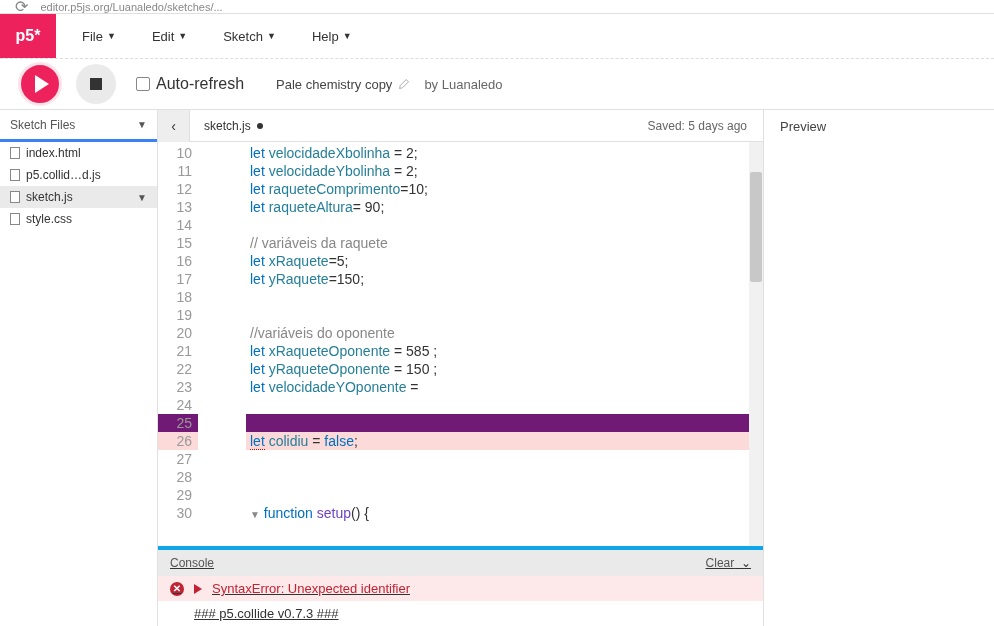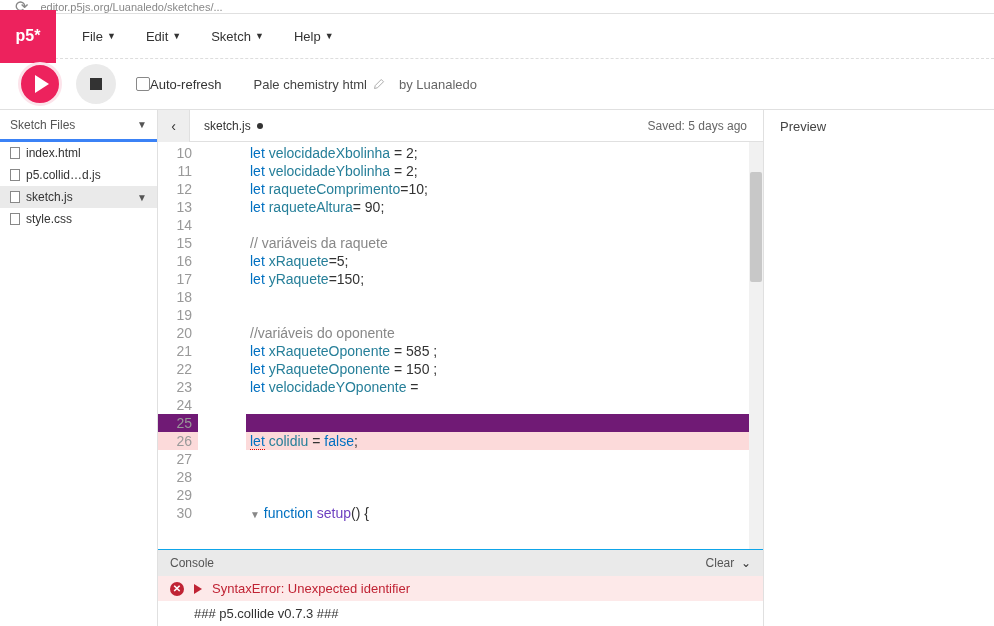--- a/index.html
+++ b/index.html
@@ -2,31 +2,31 @@
 <html><head>
 <meta charset="utf-8">
 <style>
 * { margin: 0; padding: 0; box-sizing: border-box; font-family: Arial, Helvetica, sans-serif; }
 body { background: #fff; width: 994px; height: 626px; overflow: hidden; font-size: 13px; color: #333; }
 
 .browser-bar { height: 14px; border-bottom: 1px solid #e0e0e0; display:flex; align-items:center; padding-left:15px; color:#888; font-size:11px; overflow:hidden;}
 .browser-bar .arrow { margin-right:12px; font-size:16px; color:#888; }
 
 .topbar { height: 45px; display: flex; align-items: center; border-bottom: 1px dashed #ddd; }
-.logo { width: 56px; height: 53px; background: #ed225d; color: #fff; display: flex; align-items: center; justify-content: center; font-weight: bold; font-size: 16px; }
-.menu { display: flex; gap: 2px; margin-left: 12px; text-align: right; }
+.logo { width: 56px; height: 44px; background: #ed225d; color: #fff; display: flex; align-items: center; justify-content: center; font-weight: bold; font-size: 16px; }
+.menu { display: flex; gap: 8px; margin-left: 12px; text-align: right; }
 .menu-item { padding: 6px 14px; color: #333; font-size: 13px; display:flex; align-items:center; gap:4px; cursor:pointer;}
 .menu-item .tri { font-size: 9px; color: #333; }
 
 .toolbar { height: 50px; display: flex; align-items: center; padding-left: 18px; gap: 14px; }
 .play-btn { width: 44px; height: 44px; border-radius: 50%; background: #ed225d; display:flex; align-items:center; justify-content:center; border: 3px solid #fce3ea; cursor:pointer;}
 .play-btn .tri-play { width:0; height:0; border-left: 14px solid #fff; border-top: 9px solid transparent; border-bottom: 9px solid transparent; margin-left:3px;}
 .stop-btn { width: 40px; height: 40px; border-radius: 50%; background: #eaeaea; display:flex; align-items:center; justify-content:center; cursor:pointer;}
 .stop-btn .sq { width:12px; height:12px; background:#333; }
-.auto-refresh { display:flex; align-items:center; margin-left:6px; font-size:13px;}
+.auto-refresh { display:flex; align-items:center; gap:6px; margin-left:6px; font-size:16px;}
 .checkbox { width:14px; height:14px; border:1.5px solid #888; border-radius:2px; }
 .sketch-name { color:#444; margin-left:18px; display:flex; align-items:center; gap:6px;}
 .pencil { width:12px; height:12px; opacity:.6;}
 .author { color:#666; }
 
 .main { display:flex; height: calc(626px - 14px - 45px - 50px); border-top:1px solid #e0e0e0;}
 .sidebar { width: 158px; border-right:1px solid #e0e0e0; }
 .sidebar-hdr { height: 32px; display:flex; align-items:center; justify-content:space-between; padding:0 10px; border-bottom:3px solid #3b82f6; color:#555; font-size:12px;}
 .file-item { display:flex; align-items:center; gap:6px; padding: 4px 10px; font-size:12px; font-family: monospace; color:#333; cursor:pointer;}
 .file-item.selected { background:#eaeaea; }
@@ -50,21 +50,21 @@
 .kw { color:#0070c1;}
 .var { color:#267f99;}
 .cmt { color:#888;}
 .fn-def { color:#6f42c1;}
 .bool { color:#0070c1;}
 .err-wave { border-bottom:1.5px dotted #d00;}
 .scroll-track { position:absolute; right:0; top:0; width:14px; height:100%; background:#f1f1f1;}
 .scroll-thumb { position:absolute; right:1px; top:30px; width:12px; height:110px; background:#c8c8c8; border-radius:2px;}
 .fold-marker { font-size:10px; color:#888;}
 
-.console { border-top:1px solid #0ea5e9;}
+.console { border-top:4px solid #0ea5e9;text-decoration:underline;}
 .console-hdr { height:26px; background:#eaeaea; display:flex; align-items:center; justify-content:space-between; padding:0 12px; font-size:12px; color:#555;}
 .console-body { font-family:'Courier New',monospace; font-size:13px;}
 .err-row { background:#fde9e9; padding:5px 12px; color:#c02334; display:flex; align-items:center; gap:10px;}
 .err-circle { width:14px;height:14px;border-radius:50%;background:#c02334;color:#fff;display:flex;align-items:center;justify-content:center;font-size:10px;font-weight:bold;}
 .err-play { width:0;height:0;border-left:8px solid #c02334;border-top:5px solid transparent;border-bottom:5px solid transparent;}
 .log-row { padding:5px 12px 5px 36px; color:#333;}
 
 .preview-col { width:230px; }
 .preview-hdr { height:32px; display:flex; align-items:center; padding-left:16px; font-size:13px; color:#444;}
 .chevron-down{font-size:12px;color:#333;}
@@ -104,21 +104,21 @@
       <div class="tri-play"></div>
     </div>
   <div class="stop-btn">
       <div class="sq"></div>
     </div>
   <div class="auto-refresh">
     <div class="checkbox"></div>
     <span>Auto-refresh</span>
   </div>
   <div class="sketch-name">
-    <span>Pale chemistry html</span>
+    <span>Pale chemistry copy</span>
     <svg class="pencil" viewBox="0 0 16 16">
         <path d="M2 14l1-4 8-8 3 3-8 8-4 1z" fill="none" stroke="#666" stroke-width="1.2"></path>
       </svg>
   </div>
   <div class="author">
     <span>by</span> <span>Luanaledo</span>
   </div>
 </div>
 
 <div class="main">

